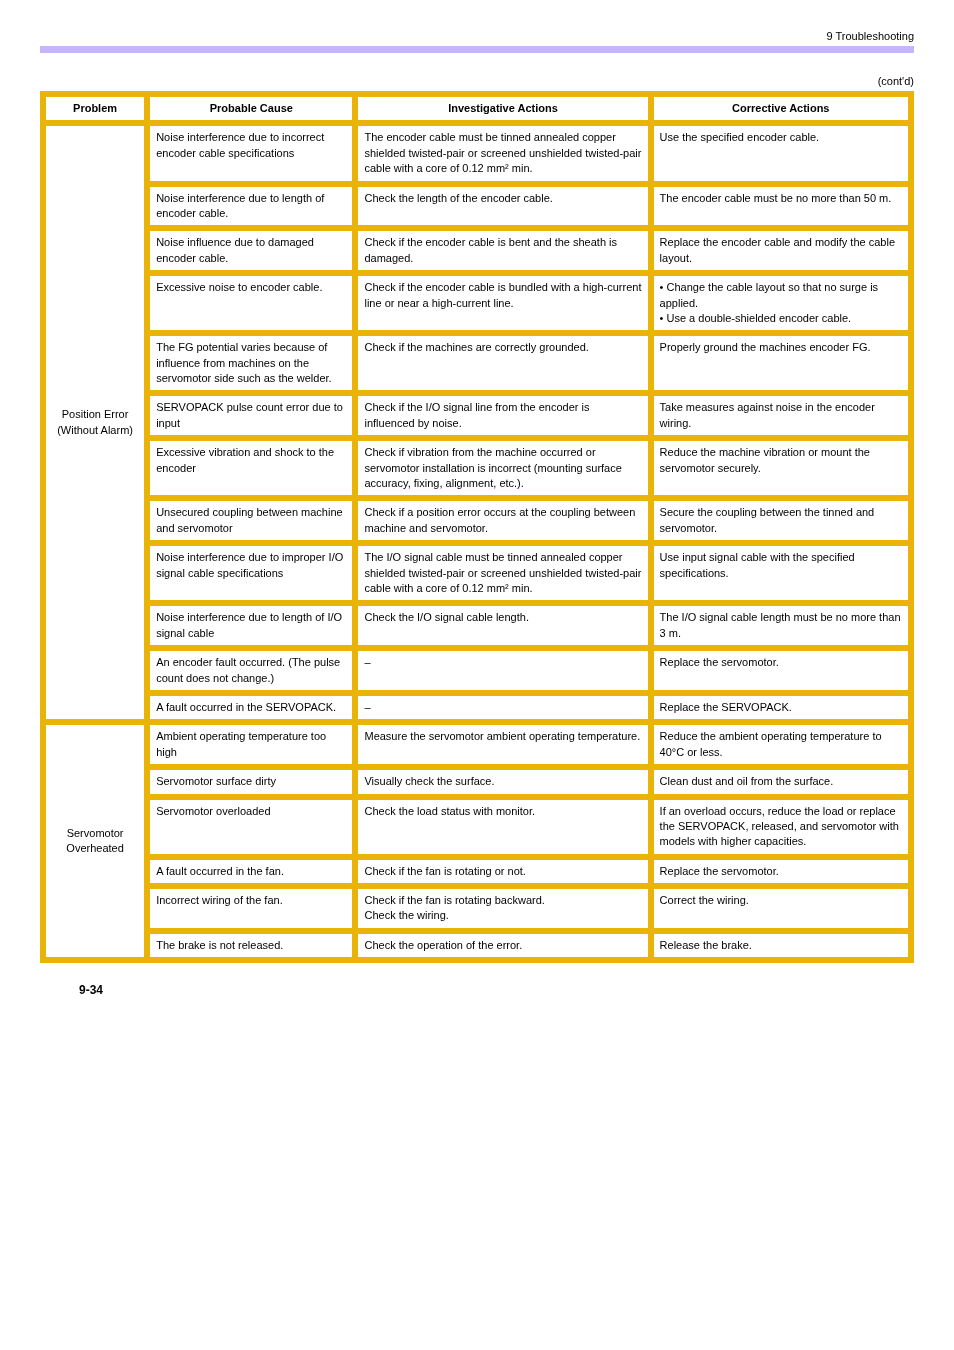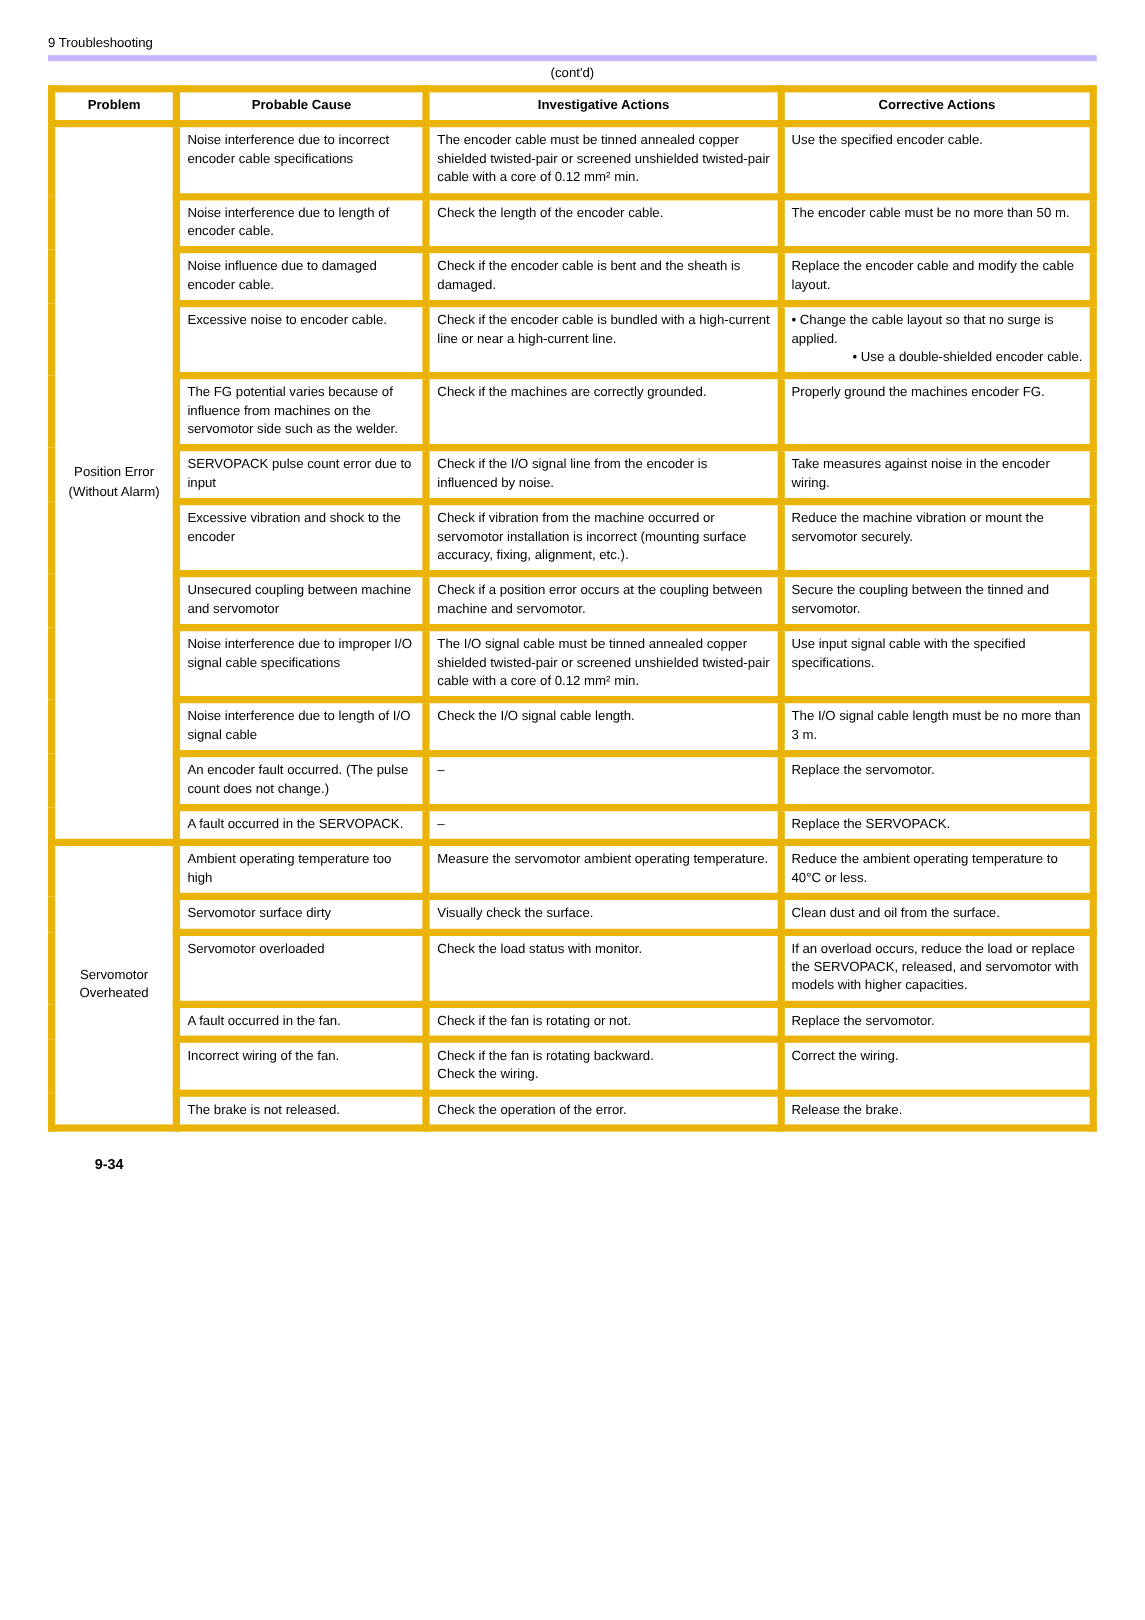--- a/index.html
+++ b/index.html
@@ -7,26 +7,27 @@
       font-family: Arial, Helvetica, sans-serif;
       font-size: 11px;
       background: #fff;
       color: #000;
       width: 954px;
       min-height: 1350px;
       padding: 30px 40px 40px 40px;
     }
     .page-header {
       font-size: 11px;
-      margin-bottom: 4px;
-      border-bottom: 5px solid #c4b5fd;
+      margin-bottom: 22px;
+      border-bottom: 7px solid #c4b5fd;
       padding-bottom: 4px;
+      text-align: right;
     }
     .cont-label {
-      text-align: center;
+      text-align: right;
       font-size: 11px;
       margin-bottom: 4px;
     }
     table {
       width: 100%;
       border-collapse: collapse;
       border: 1px solid #000;
     }
     th, td {
       border: 6px solid #eab308;
@@ -90,21 +91,21 @@
       <tr>
         <td>Noise influence due to damaged encoder cable.</td>
         <td>Check if the encoder cable is bent and the sheath is damaged.</td>
         <td>Replace the encoder cable and modify the cable layout.</td>
       </tr>
       <tr>
         <td>Excessive noise to encoder cable.</td>
         <td>Check if the encoder cable is bundled with a high-current line or near a high-current line.</td>
         <td>
           <span class="bullet" style="display: block;">• Change the cable layout so that no surge is applied.</span>
-          <span class="bullet" style="display: block; text-align: right;">• Use a double-shielded encoder cable.</span>
+          <span class="bullet" style="display: block;">• Use a double-shielded encoder cable.</span>
         </td>
       </tr>
       <tr>
         <td>The FG potential varies because of influence from machines on the servomotor side such as the welder.</td>
         <td>Check if the machines are correctly grounded.</td>
         <td>Properly ground the machines encoder FG.</td>
       </tr>
       <tr>
         <td>SERVOPACK pulse count error due to input</td>
         <td>Check if the I/O signal line from the encoder is influenced by noise.</td>

